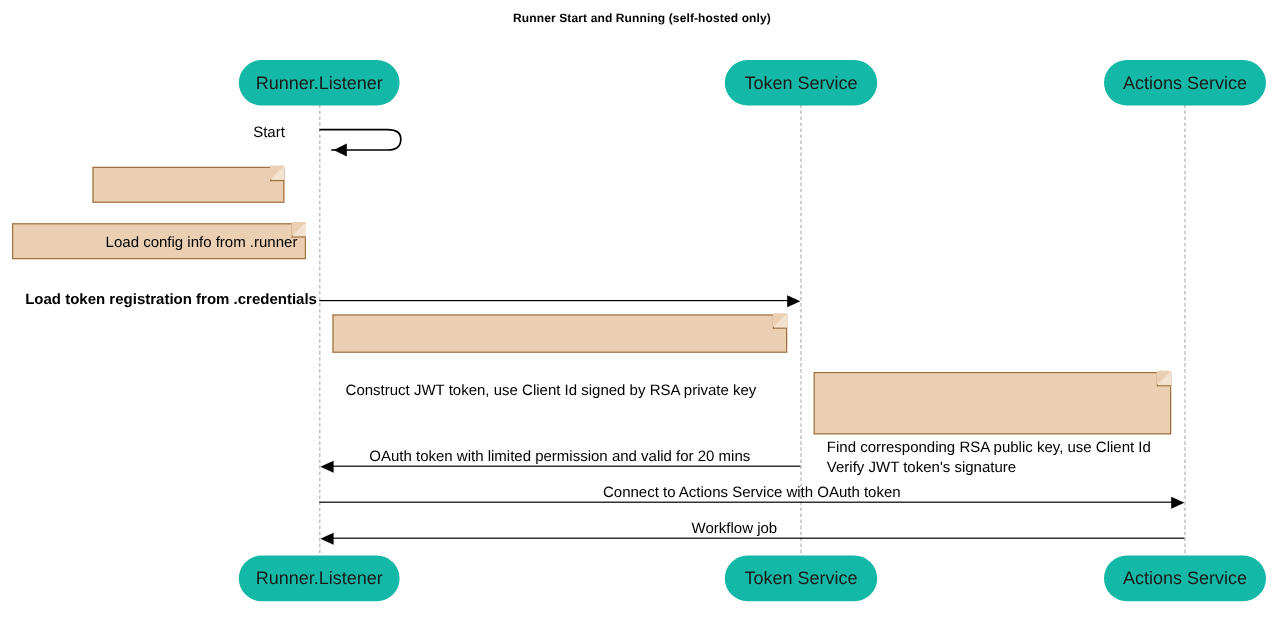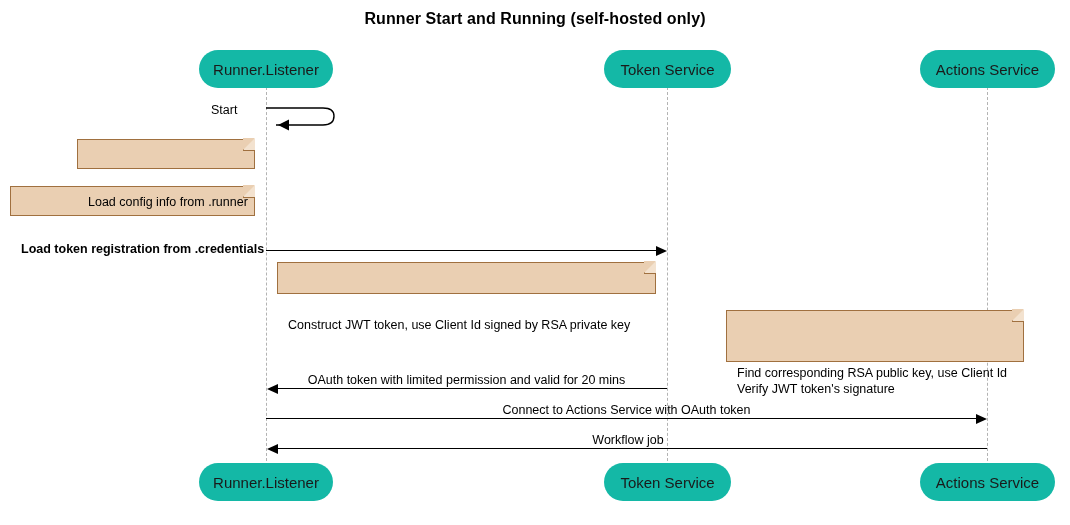--- a/index.html
+++ b/index.html
@@ -24,21 +24,21 @@
     height: 525px;
   }
 
   
   .diagram-title {
     position: absolute;
     left: 0;
     top: 10px;
     width: 1070px;
     text-align: center;
-    font-size: 16px;
+    font-size: 10px;
     font-weight: bold;
     letter-spacing: 0.1px;
     color: #000;
     white-space: nowrap;
   }
 
   
   .lifeline {
     position: absolute;
     width: 0;
@@ -151,59 +151,59 @@
   </div>
 
   <div class="msg-label" style="left:211px; top:103px; width:50px; text-align:left;">Start</div>
   <div class="selfloop" style="left:266px; top:103px;">
     <svg width="80" height="30" viewBox="0 0 80 30">
       <path d="M 0 5 L 57 5 Q 68 5 68 13 Q 68 22 57 22 L 10 22" fill="none" stroke="#000" stroke-width="1.4"></path>
       <polygon points="12,22 23,16.5 23,27.5" fill="#000"></polygon>
     </svg>
   </div>
 
-  <div class="note" style="left:77px; top:139px; width:178px; height:30px;">
+  <div class="note" style="left:77px; top:139px; width:160px; height:30px;">
     <span class="fold"></span>
     <span class="note-text">Load config info from .runner</span>
   </div>
 
   <div class="note" style="left:10px; top:186px; width:245px; height:30px;font-weight:bold;">
     <span class="fold"></span>
     <span class="note-text">Load token registration from .credentials</span>
   </div>
 
   <div class="msg" style="left:266px; top:250px; width:391px;">
     <span class="arrowhead right"></span>
   </div>
 
   <div class="note" style="left:277px; top:262px; width:379px; height:32px;">
     <span class="fold"></span>
     <span class="note-text">Construct JWT token, use Client Id signed by RSA private key</span>
   </div>
 
-  <div class="note" style="left:678px; top:310px; width:298px; height:52px;margin-left:48px;">
+  <div class="note" style="left:678px; top:310px; width:298px; height:52px;">
     <span class="fold"></span>
     <span class="note-text">Find corresponding RSA public key, use Client Id
 Verify JWT token's signature</span>
   </div>
 
   <div class="msg" style="left:277px; top:388px; width:390px;">
     <span class="arrowhead left"></span>
   </div>
   <div class="msg-label" style="left:266px; top:373px; width:401px;">OAuth token with limited permission and valid for 20 mins</div>
 
   <div class="msg" style="left:266px; top:418px; width:711px;">
     <span class="arrowhead right"></span>
   </div>
   <div class="msg-label" style="left:266px; top:403px; width:721px;">Connect to Actions Service with OAuth token</div>
 
   <div class="msg" style="left:277px; top:448px; width:710px;">
     <span class="arrowhead left"></span>
   </div>
-  <div class="msg-label" style="left:528px; top:433px; width:200px;">Workflow job</div>
+  <div class="msg-label" style="left:512px; top:433px; width:200px;">Workflow job</div>
 
   <div class="participant" style="left:199px; top:463px; width:134px;">
     <span>Runner.Listener</span>
   </div>
   <div class="participant" style="left:604px; top:463px; width:127px;">
     <span>Token Service</span>
   </div>
   <div class="participant" style="left:920px; top:463px; width:135px;">
     <span>Actions Service</span>
   </div>

